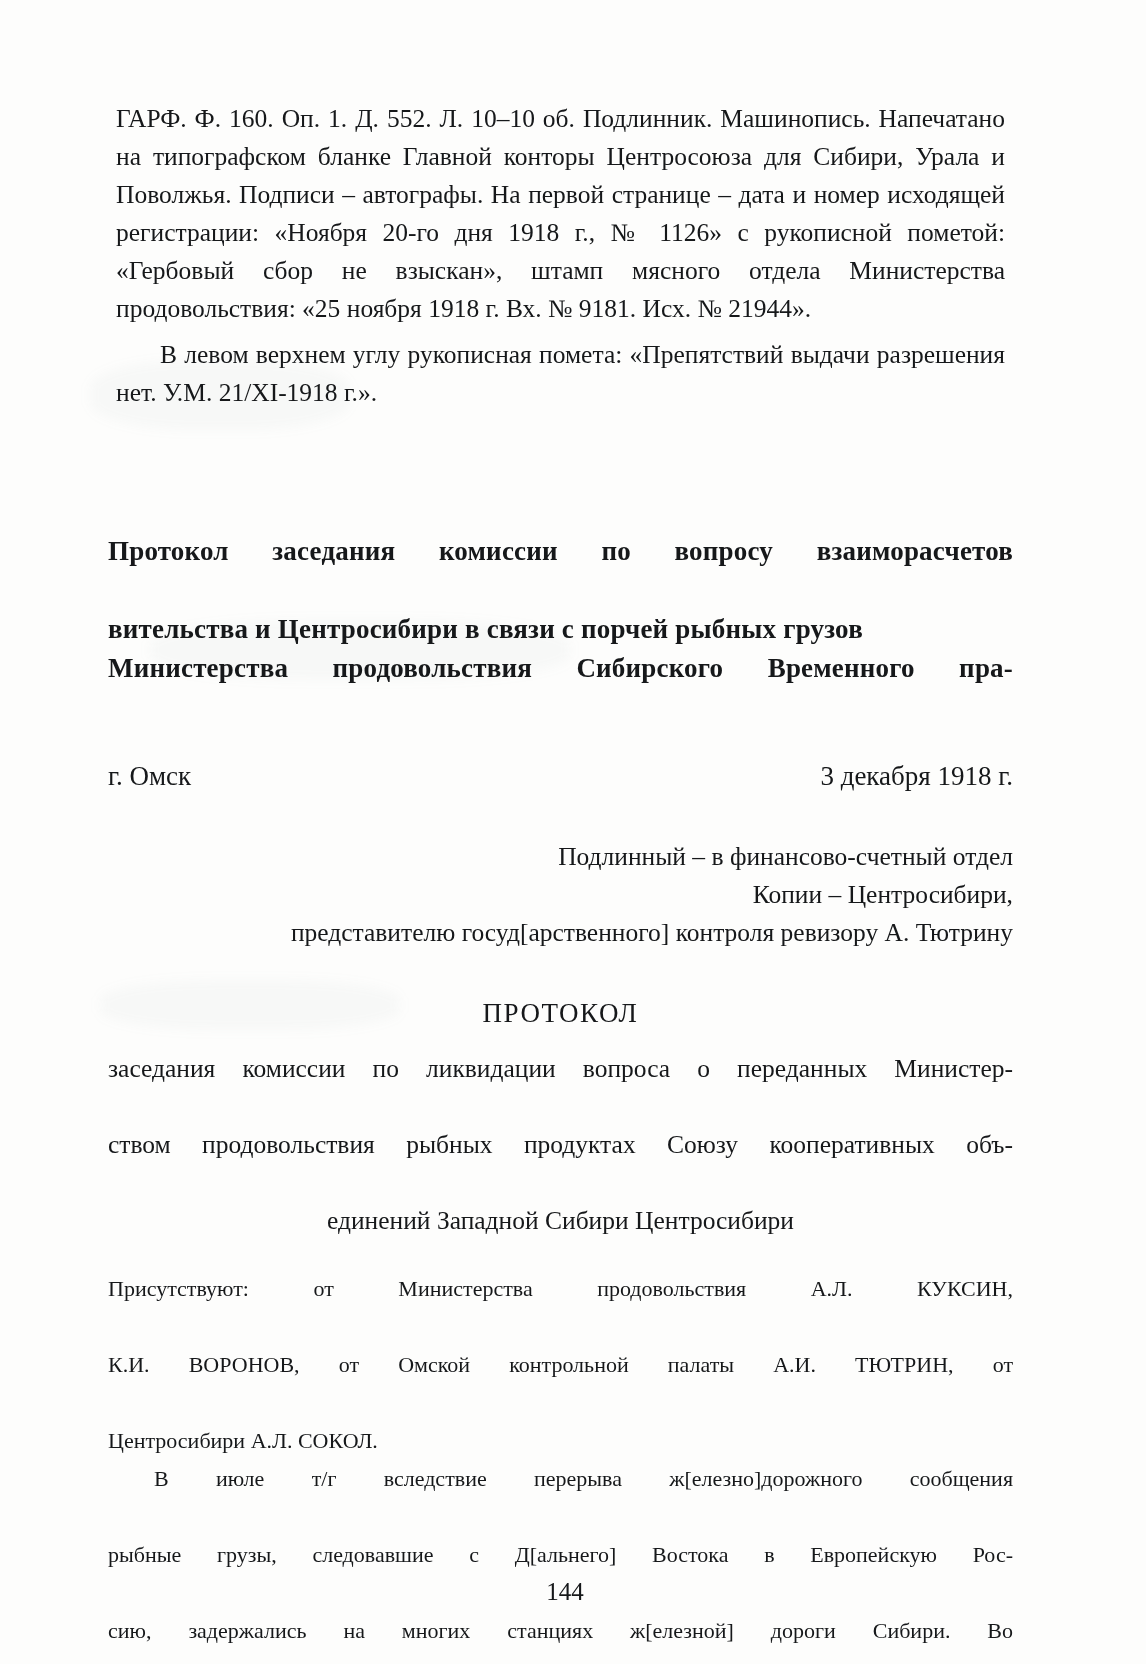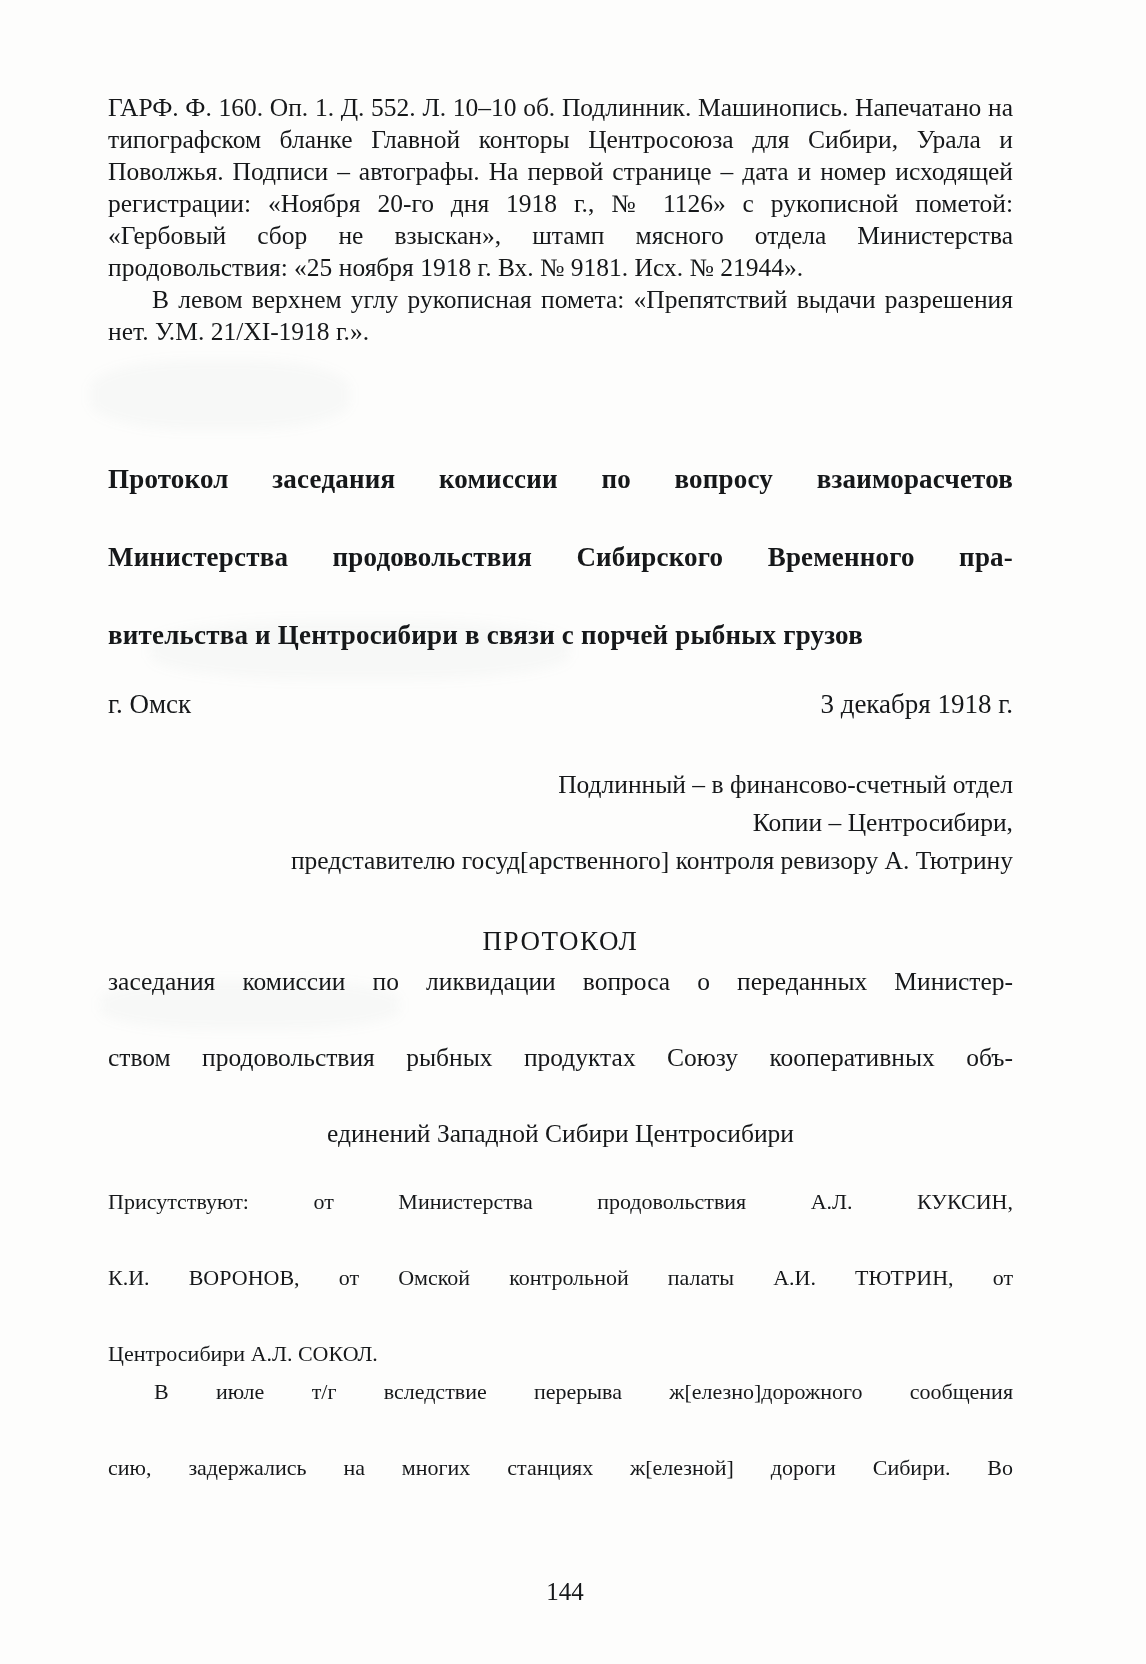--- a/index.html
+++ b/index.html
@@ -18,24 +18,24 @@
     overflow: hidden;
   }
   .content {
     position: absolute;
     left: 108px;
     top: 92px;
     width: 905px;
   }
   .para {
     font-size: 25.5px;
-    line-height: 32px;
-    text-align: justify;
-    text-justify: inter-word;
-    margin: 0;
+    line-height: 38px;
+    text-align: justify;
+    text-justify: inter-word;
+    margin: 8px;
     hyphens: manual;
   }
   .para.indent {
     text-indent: 44px;
   }
   .headnote {
     margin-bottom: 0;
   }
   .spacer-lg { height: 86px; }
 
@@ -83,21 +83,21 @@
   }
   .addressee div { display: block; }
 
   .protocol-heading {
     margin-top: 46px;
     text-align: center;
     font-size: 27px;
     letter-spacing: 1.5px;
   }
   .protocol-sub {
-    margin-top: 6px;
+    margin-top: 21px;
     font-size: 25.5px;
     line-height: 38px;
     text-align: justify;
     text-justify: inter-word;
   }
   .protocol-sub .l {
     display: block;
     text-align: justify;
   }
   .protocol-sub .l:after {
@@ -167,22 +167,22 @@
   <div class="content">
 
     <p class="para headnote">ГАРФ. Ф. 160. Оп. 1. Д. 552. Л. 10–10 об. Подлинник. Машинопись. Напечатано на типографском бланке Главной конторы Центросоюза для Сибири, Урала и Поволжья. Подписи – автографы. На первой странице – дата и номер исходящей регистрации: «Ноября 20-го дня 1918 г., № 1126» с рукописной пометой: «Гербовый сбор не взыскан», штамп мясного отдела Министерства продовольствия: «25 ноября 1918 г. Вх. № 9181. Исх. № 21944».</p>
     <p class="para indent">В левом верхнем углу рукописная помета: «Препятствий выдачи разрешения нет. У.М. 21/XI-1918 г.».</p>
 
     <div class="spacer-lg"></div>
 
 
     <div class="doc-title">
       <span class="line">Протокол заседания комиссии по вопросу взаиморасчетов</span>
+      <span class="line last">вительства и Центросибири в связи с порчей рыбных грузов</span>
       <span class="line">Министерства продовольствия Сибирского Временного пра-</span>
-      <span class="line last">вительства и Центросибири в связи с порчей рыбных грузов</span>
     </div>
 
     <div class="placeline">
       <span class="place">г. Омск</span>
       <span class="date">3 декабря 1918 г.</span>
     </div>
 
     <div class="addressee">
       <div>Подлинный – в финансово-счетный отдел</div>
       <div>Копии – Центросибири,</div>
@@ -201,20 +201,21 @@
     <div class="body-block">
 
       <p>
         <span class="justline">Присутствуют: от Министерства продовольствия А.Л. КУКСИН,</span>
         <span class="justline">К.И. ВОРОНОВ, от Омской контрольной палаты А.И. ТЮТРИН, от</span>
         <span class="justline last">Центросибири А.Л. СОКОЛ.</span>
       </p>
 
       <p>
         <span class="justline" style="text-indent:46px;">В июле т/г вследствие перерыва ж[елезно]дорожного сообщения</span>
+        <span class="justline">рыбные грузы, следовавшие с Д[альнего] Востока в Европейскую Рос-</span>
         <span class="justline">сию, задержались на многих станциях ж[елезной] дороги Сибири. Во</span>
 
       </p>
 
     </div>
   </div>
 
   <div class="page-number">144</div>
 </div>
 

